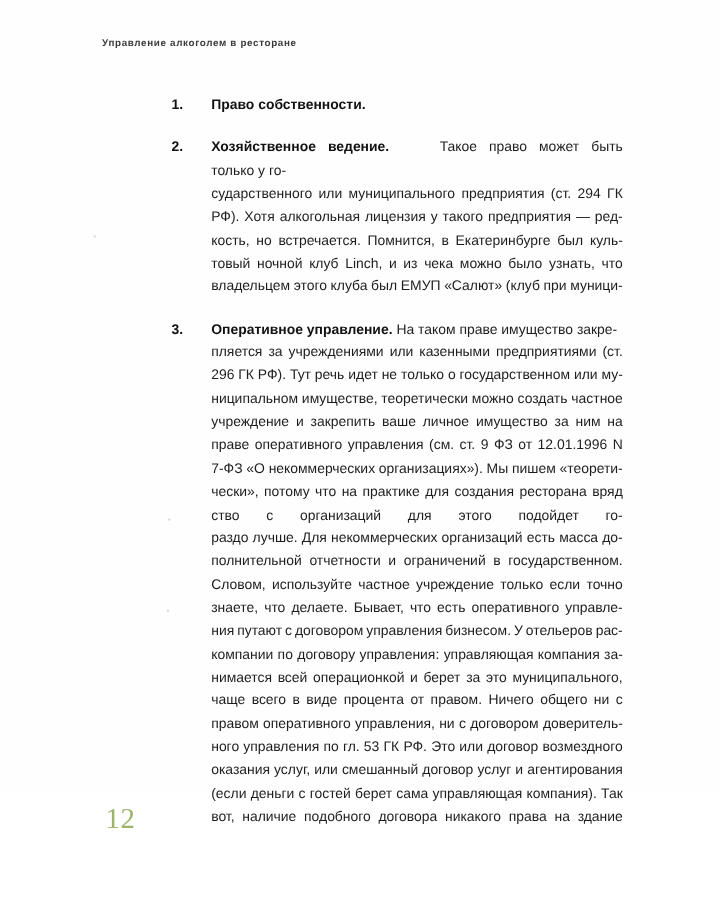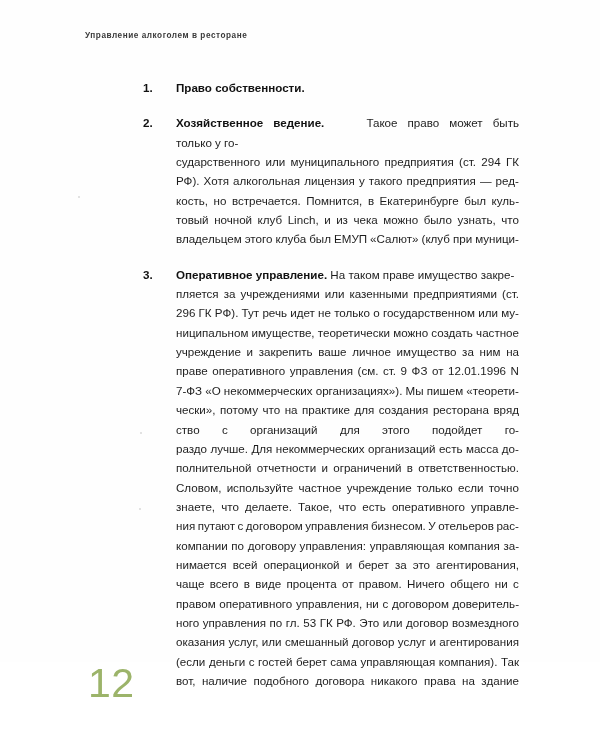--- a/index.html
+++ b/index.html
@@ -102,26 +102,26 @@
     justify-content: space-between;
     white-space: nowrap;
   }
   .jline.justify > span { white-space: pre; }
 
   
   .folio {
     position: absolute;
     left: 88px;
     top: 663px;
-    font-size: 41px;
+    font-size: 24px;
     line-height: 40px;
     font-weight: 400;
     letter-spacing: 0.5px;
     color: #9cb46a;
-    font-family: Liberation Sans, sans-serif;
+    font-family: Liberation Serif, serif;
   }
 
   .speck {
     position: absolute;
     width: 2px;
     height: 2px;
     background: #d9d9d9;
     border-radius: 50%;
   }
 </style>
@@ -283,34 +283,34 @@
               <span>организаций</span>
               <span>есть</span>
               <span>масса</span>
               <span>до-</span>
             </span><span class="jline justify">
               <span>полнительной</span>
               <span>отчетности</span>
               <span>и</span>
               <span>ограничений</span>
               <span>в</span>
-              <span>ответственностью.</span>
+              <span>государственном.</span>
             </span><span class="jline justify">
               <span>Словом,</span>
               <span>используйте</span>
               <span>частное</span>
               <span>учреждение</span>
               <span>только</span>
               <span>если</span>
               <span>точно</span>
             </span><span class="jline justify">
               <span>знаете,</span>
               <span>что</span>
               <span>делаете.</span>
-              <span>Такое,</span>
+              <span>Бывает,</span>
               <span>что</span>
               <span>есть</span>
               <span>оперативного</span>
               <span>управле-</span>
             </span><span class="jline justify">
               <span>ния</span>
               <span>путают</span>
               <span>с</span>
               <span>договором</span>
               <span>управления</span>
@@ -327,21 +327,21 @@
               <span>компания</span>
               <span>за-</span>
             </span><span class="jline justify">
               <span>нимается</span>
               <span>всей</span>
               <span>операционкой</span>
               <span>и</span>
               <span>берет</span>
               <span>за</span>
               <span>это</span>
-              <span>агентирования,</span>
+              <span>муниципального,</span>
             </span><span class="jline justify">
               <span>чаще</span>
               <span>всего</span>
               <span>в</span>
               <span>виде</span>
               <span>процента</span>
               <span>от</span>
               <span>правом.</span>
               <span>Ничего</span>
               <span>общего</span>

